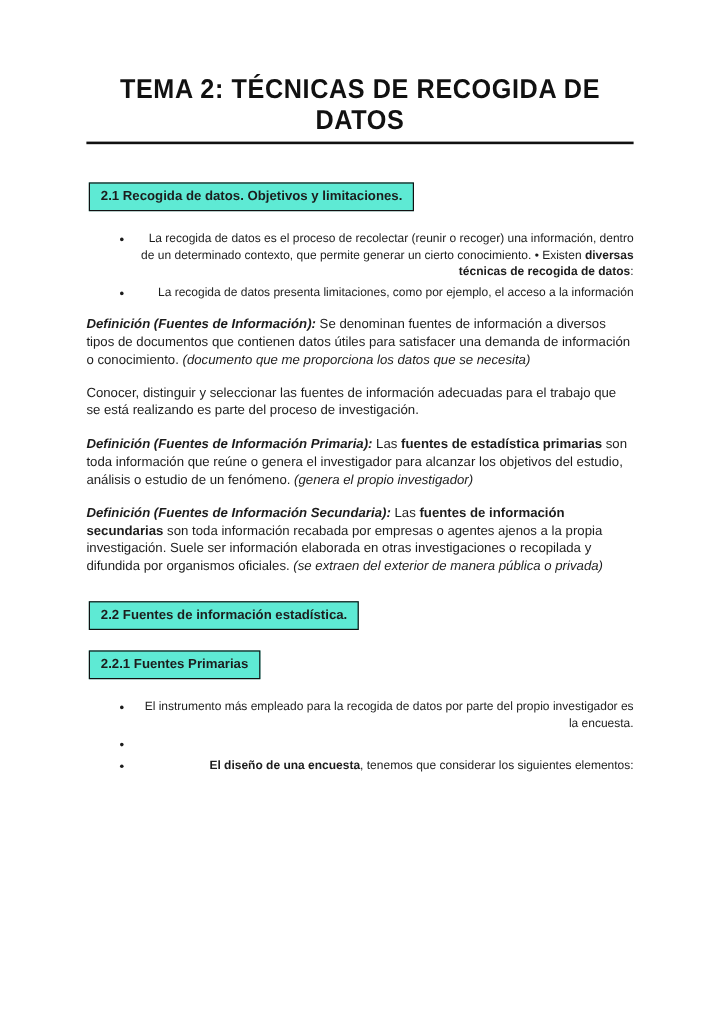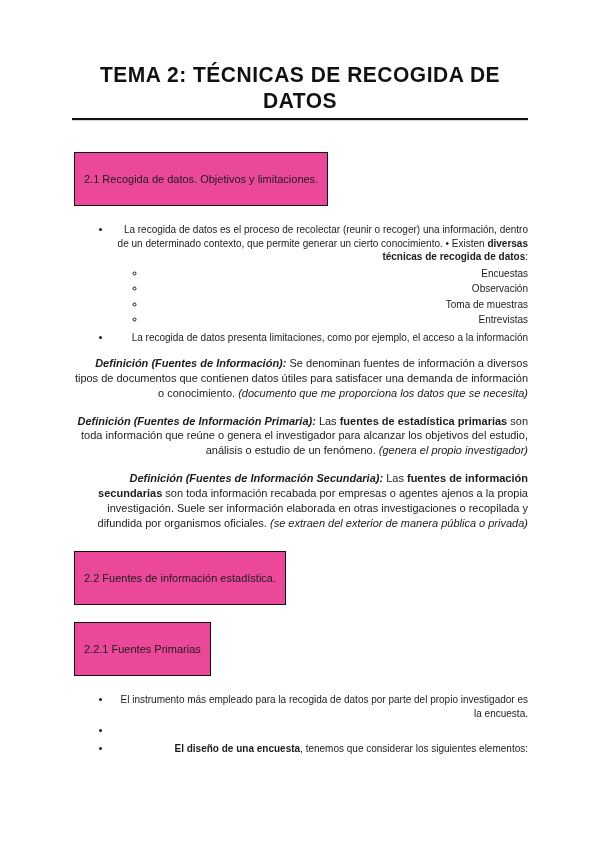--- a/index.html
+++ b/index.html
@@ -31,32 +31,31 @@
   }
   h1.doc-title .title-inner {
     display: inline-block;
     border-bottom: 2px solid #111111;
     padding-bottom: 4px;
     transform: scaleY(1.08);
   }
   .box-heading {
     display: inline-block;
     border: 1.6px solid #111111;
-    padding: 20px 9px;
+    padding: 5px 9px;
     font-size: 11px;
-    font-weight: 400;
+    font-weight: 700;
     margin: 0 0 17px 2px;
-    background: #ec4899;
+    background: #5eead4;
   }
   .spacer-lg { height: 8px; }
   p.body-p {
     font-size: 11px;
     line-height: 1.35;
     margin: 0 0 13px 0;
-    text-align: right;
   }
   ul.bullets {
     list-style: disc;
     margin: 0 0 12px 0;
     padding-left: 40px;
     font-size: 10px;
     line-height: 1.35;
     text-align: right;
   }
   ul.bullets > li {
@@ -81,34 +80,29 @@
 
 <div class="page">
 
   <h1 class="doc-title"><span class="title-inner">TEMA 2: TÉCNICAS DE RECOGIDA DE DATOS</span></h1>
 
   <div class="box-heading"><span>2.1 Recogida de datos. Objetivos y limitaciones.</span></div>
 
   <ul class="bullets">
     <li>
       <span>La recogida de datos es el proceso de recolectar (reunir o recoger) una información, dentro de un determinado contexto, que permite generar un cierto conocimiento. • Existen </span><span class="b">diversas técnicas de recogida de datos</span><span>:</span>
-      <ul class="sub-bullets">
-        <li><span>Encuestas</span></li>
-        <li><span>Observación</span></li>
-        <li><span>Toma de muestras</span></li>
-        <li><span>Entrevistas</span></li>
-      </ul>
     </li>
     <li><span>La recogida de datos presenta limitaciones, como por ejemplo, el acceso a la información</span></li>
   </ul>
 
   <p class="body-p">
     <span class="bi">Definición (Fuentes de Información):</span><span> Se denominan fuentes de información a diversos tipos de documentos que contienen datos útiles para satisfacer una demanda de información o conocimiento. </span><span class="i">(documento que me proporciona los datos que se necesita)</span>
   </p>
 
+  <p class="body-p">Conocer, distinguir y seleccionar las fuentes de información adecuadas para el trabajo que se está realizando es parte del proceso de investigación.</p>
 
 
   <p class="body-p">
     <span class="bi">Definición (Fuentes de Información Primaria):</span><span> Las </span><span class="b">fuentes de estadística primarias</span><span> son toda información que reúne o genera el investigador para alcanzar los objetivos del estudio, análisis o estudio de un fenómeno. </span><span class="i">(genera el propio investigador)</span>
   </p>
 
   <p class="body-p">
     <span class="bi">Definición (Fuentes de Información Secundaria):</span><span> Las </span><span class="b">fuentes de información secundarias</span><span> son toda información recabada por empresas o agentes ajenos a la propia investigación. Suele ser información elaborada en otras investigaciones o recopilada y difundida por organismos oficiales. </span><span class="i">(se extraen del exterior de manera pública o privada)</span>
   </p>
 

